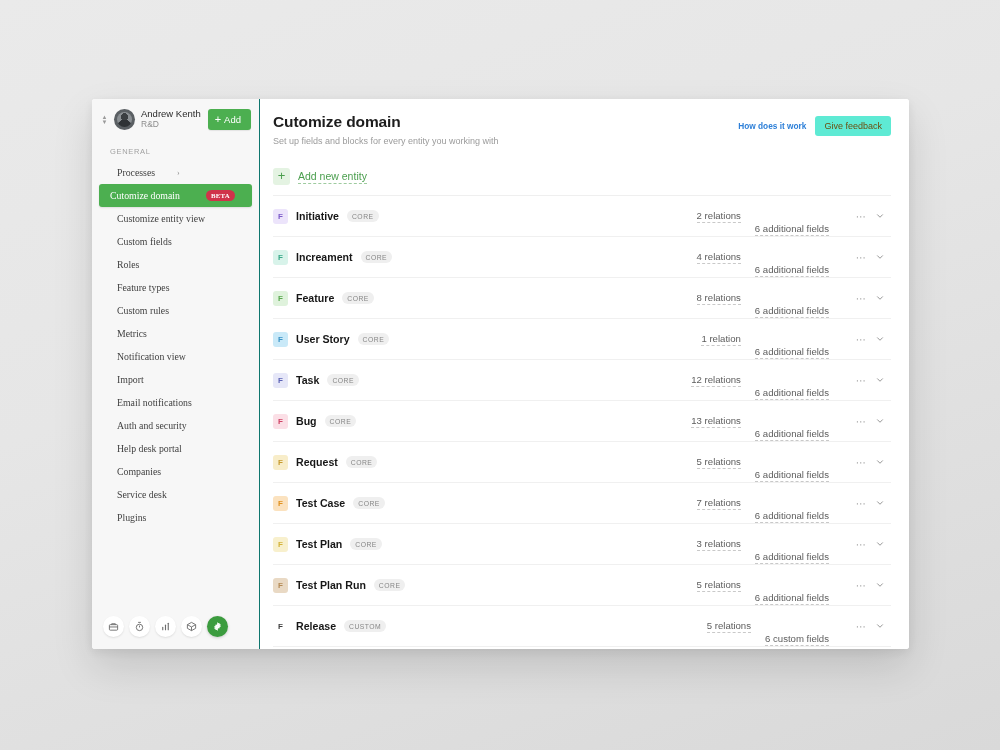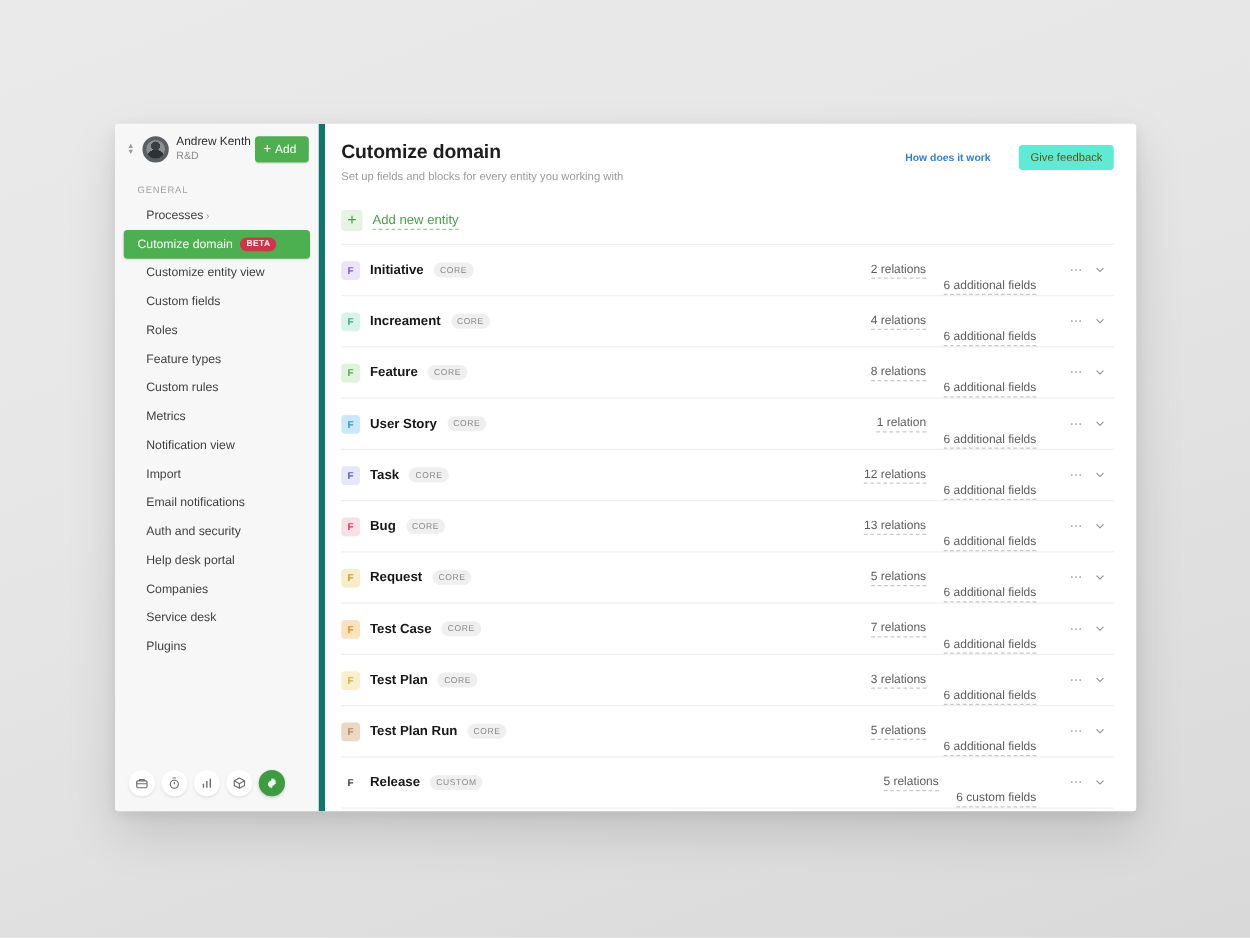--- a/index.html
+++ b/index.html
@@ -19,21 +19,21 @@
     border-radius: 3px;
     box-shadow: 0 18px 40px rgba(0,0,0,0.13), 0 3px 10px rgba(0,0,0,0.07);
     display: flex;
     overflow: hidden;
   }
 
   
   .sidebar {
     width: 168px;
     background: #f7f7f7;
-    border-right: 5px solid #0f766e;
+    border-right: 1px solid #0f766e;
     display: flex;
     flex-direction: column;
     position: relative;
     justify-content: center;
   }
   .user-row {
     display: flex; align-items: center;
     padding: 10px 8px 6px 9px;
     gap: 6px;
   }
@@ -67,24 +67,25 @@
   .add-btn .plus { font-size: 11px; line-height: 1; font-weight: 400; }
 
   .nav-section-label {
     font-size: 7.5px; letter-spacing: .09em; color: #a2a2a2;
     padding: 11px 0 5px 18px; text-transform: uppercase;
   }
   .nav-list { list-style: none; }
   .nav-item {
     font-size: 9.8px; color: #3f3f3f;
     padding: 6px 10px 6px 18px;
-    display: flex; align-items: center; gap: 2px;
+    display: flex; align-items: center; gap: 22px;
     cursor: pointer; border-radius: 3px;
     margin: 0 7px;
     white-space: nowrap;
+    font-family: Liberation Serif, serif;
   }
   .nav-item .chev { font-size: 8px; color: #8c8c8c; }
   .nav-item.active {
     background: #4caf50; color: #ffffff;
     padding-left: 11px;
     box-shadow: 0 1px 2px rgba(0,0,0,0.10);
   }
   .beta-badge {
     background: #d0334a; color: #fff;
     font-size: 6.8px; font-weight: bold; letter-spacing: .04em;
@@ -103,21 +104,21 @@
     cursor: pointer; flex: 0 0 auto;
   }
   .circ-icon.green { background: #3c9c3f; box-shadow: 0 1px 3px rgba(0,0,0,0.18); }
 
   
   .main { flex: 1 1 auto; background: #fff; position: relative; padding: 0 18px 0 13px; }
   .main-head { display: flex; align-items: flex-start; padding: 14px 0 0 0; }
   .head-text { flex: 1 1 auto; }
   .page-title { font-size: 15.5px; color: #1d1d1d; font-weight: bold; letter-spacing: -0.1px; }
   .page-sub { font-size: 9px; color: #9b9b9b; margin-top: 5px; }
-  .head-actions { display: flex; align-items: center; gap: 23px; padding-top: 3px; margin-left: 20px; }
+  .head-actions { display: flex; align-items: center; gap: 9px; padding-top: 3px; margin-left: 20px; }
   .link-how {
     font-size: 8.3px; color: #2f80d8; font-weight: bold; cursor: pointer; white-space: nowrap;
   }
   .feedback-btn {
     background: #5eead4; color: #6b4f10; border: none; font-family: inherit;
     font-size: 9px; padding: 5px 9px; border-radius: 3px; cursor: pointer; white-space: nowrap;
   }
 
   .add-entity-row {
     display: flex; align-items: center; gap: 8px;

